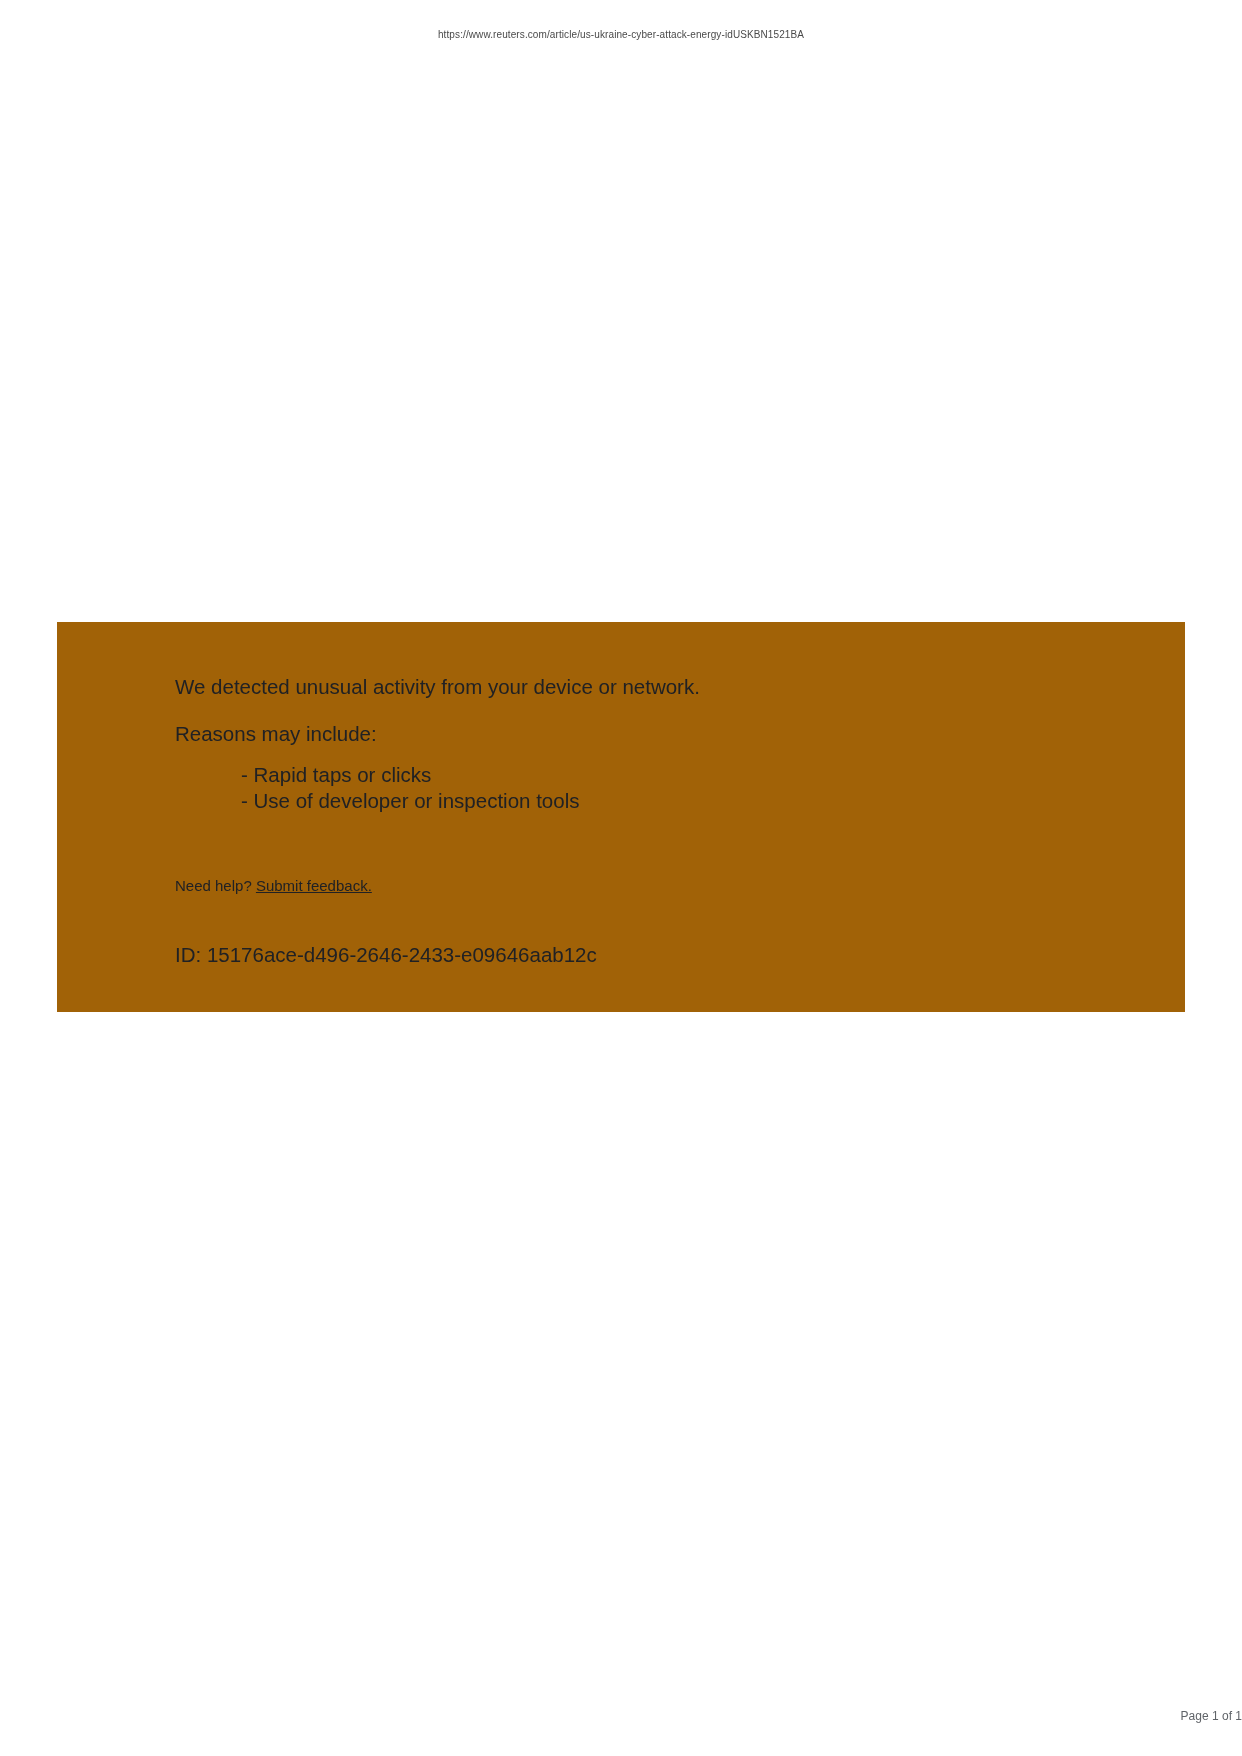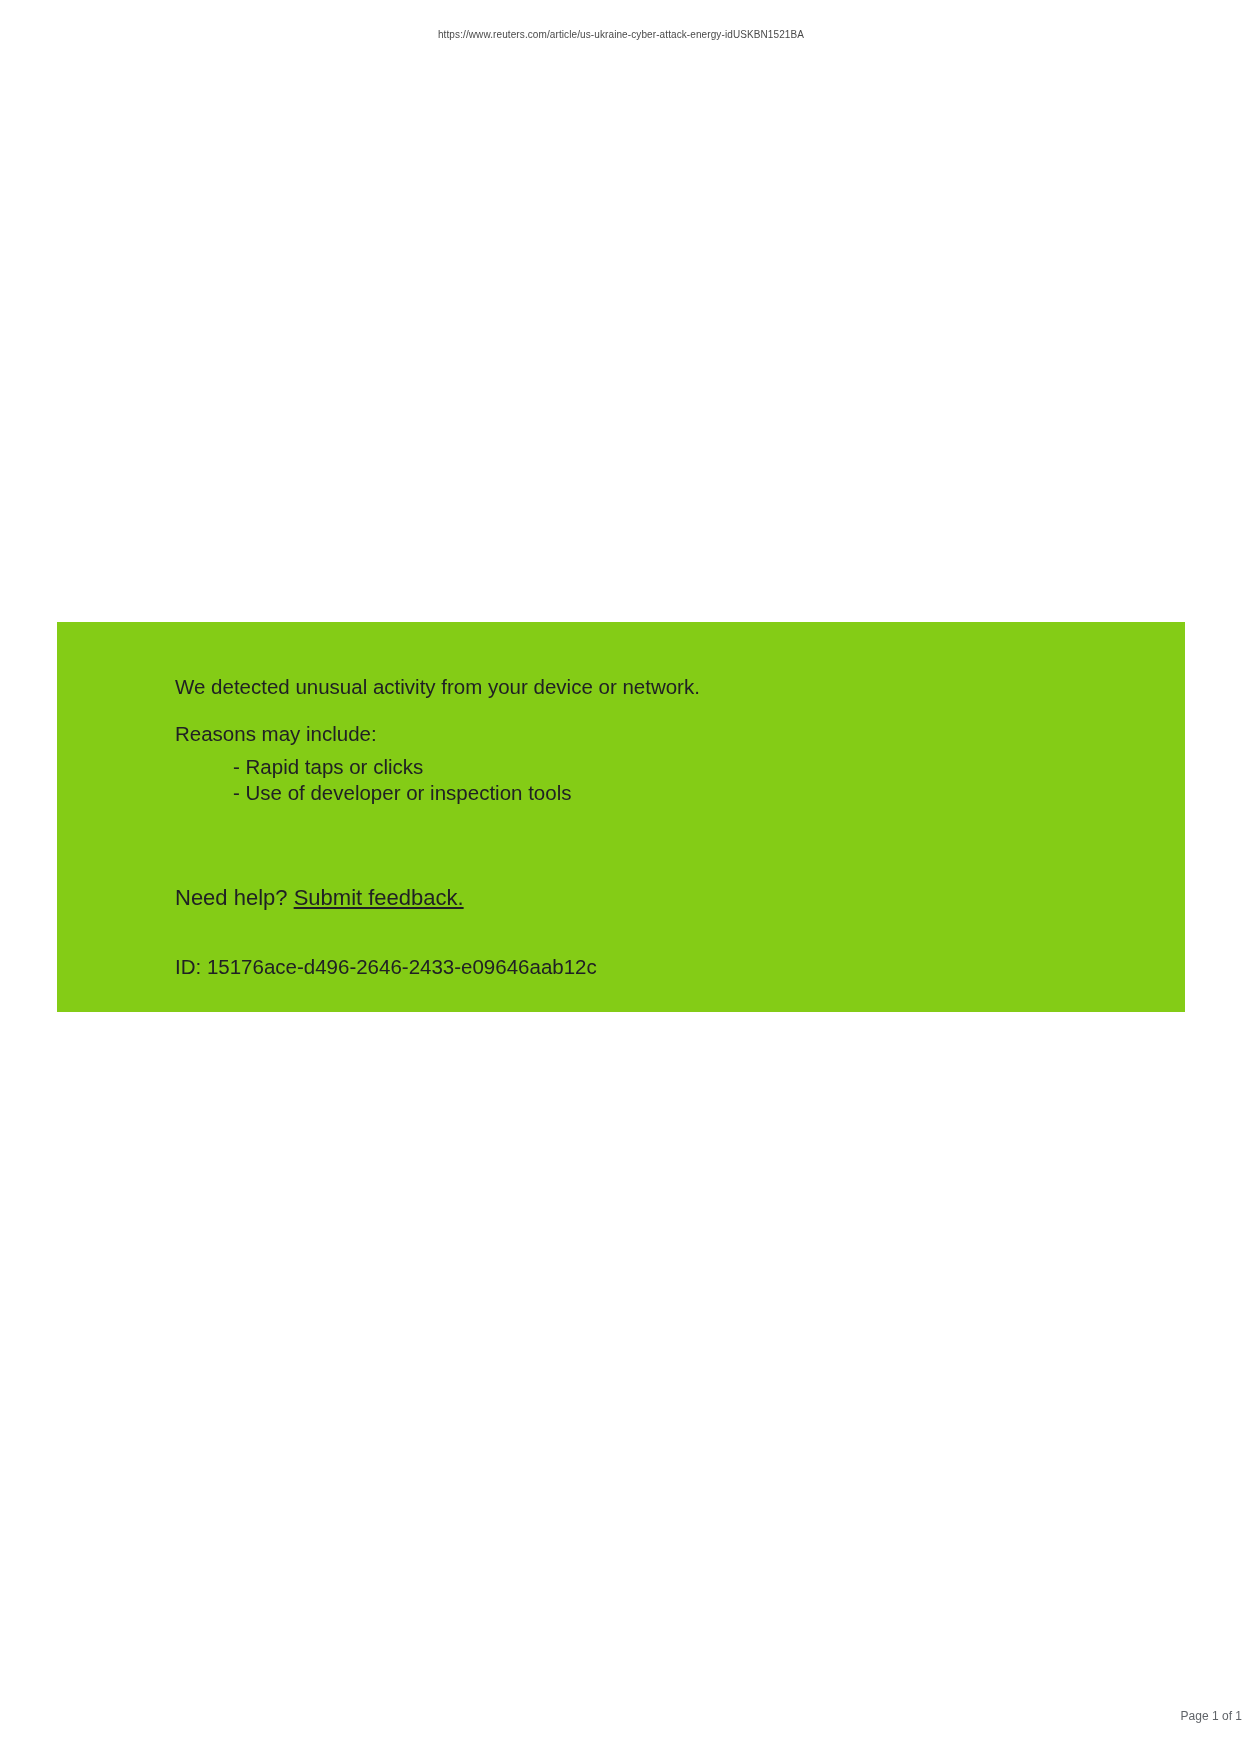--- a/index.html
+++ b/index.html
@@ -42,54 +42,53 @@
     color: #202124;
     font-weight: 400;
     font-family: "Liberation Sans", sans-serif;
   }
   .notice-box {
     position: absolute;
     top: 622px;
     left: 57px;
     width: 1128px;
     height: 390px;
-    background: #84cc16;
+    background: #a16207;
   }
   .notice-inner {
     position: absolute;
     left: 118px;
     top: 52px;
     width: 960px;
   }
   .notice-line {
     font-size: 20.5px;
     line-height: 25px;
     color: #202124;
     font-family: "Liberation Sans", sans-serif;
   }
   .para-gap {
     height: 22px;
   }
   .reasons-list {
-    margin: 8px;
+    margin: 16px;
     padding: 0;
     list-style: none;
   }
   .reasons-list li {
     font-size: 20.5px;
     line-height: 25.5px;
     color: #202124;
     padding-left: 50px;
     font-family: "Liberation Sans", sans-serif;
   }
   .help-row {
-    font-size: 22px;
+    font-size: 15px;
     line-height: 25px;
     color: #202124;
-    margin-top: 28px;
   }
   .feedback-link {
     color: #202124;
     text-decoration: underline;
     cursor: pointer;
   }
   .id-row {
     font-size: 20.5px;
     line-height: 25px;
     color: #202124;

